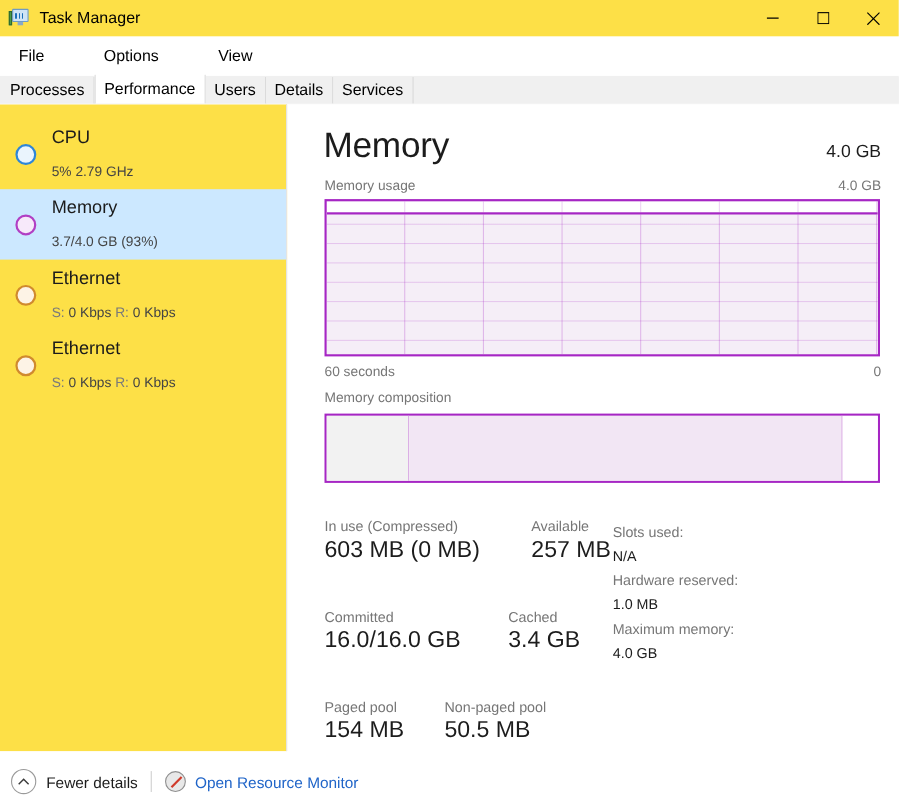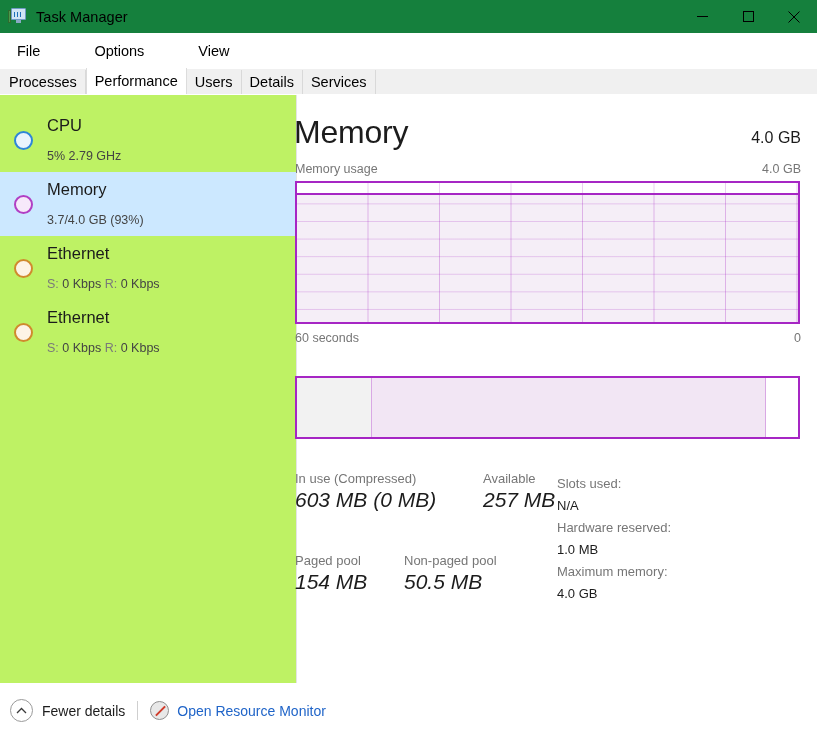--- a/index.html
+++ b/index.html
@@ -9,21 +9,21 @@
     background: #ffffff;
     font-family: "Liberation Sans", sans-serif;
     overflow: hidden;
     -webkit-font-smoothing: antialiased;
   }
 
   
   .titlebar {
     position: absolute; top: 0; left: 0;
     width: 817px; height: 33px;
-    background: #15803d;
+    background: #fde047;
     display: flex; align-items: center;
   }
   .app-icon {
     margin-left: 8px; width: 19px; height: 17px;
     position: relative; flex: 0 0 auto;
   }
   .app-icon .screen {
     position: absolute; left: 3px; top: 0;
     width: 15px; height: 12px;
     background: #cfe4f5; border: 1px solid #6f9bc4; border-radius: 1px;
@@ -106,22 +106,22 @@
   
   .body-area {
     position: absolute; top: 95px; left: 0;
     width: 817px; height: 588px;
     background: #ffffff;
   }
 
   
   .sidebar {
     position: absolute; left: 0; top: 0;
-    width: 297px; height: 588px;
-    background: #bef264;
+    width: 261px; height: 588px;
+    background: #fde047;
     border-right: 1px solid #e4e4e4;
     padding-top: 13px;
   }
   .side-item {
     position: relative;
     height: 64px;
     display: flex; align-items: center;
     padding-left: 14px;
     cursor: default;
   }
@@ -206,21 +206,21 @@
   .comp-free    { flex: 1 1 auto; background: #ffffff; }
 
   
   .stats {
     position: absolute; left: 33px; top: 376px;
     width: 506px;
   }
   .stat-row { position: relative; margin-bottom: 18px; }
   .stat-cell { position: absolute; top: 0; }
   .stat-label { font-size: 13px; color: #767676; white-space: nowrap; }
-  .stat-value { font-size: 21px; color: #1c1c1c; margin-top: 2px; white-space: nowrap; font-style: italic; }
+  .stat-value { font-size: 21px; color: #1c1c1c; margin-top: 2px; white-space: nowrap; }
 
   .r1c1 { left: 0; }  .r1c2 { left: 188px; }
   .r2c1 { left: 0; }  .r2c2 { left: 167px; }
   .r3c1 { left: 0; }  .r3c2 { left: 109px; }
 
   .stat-row-h { height: 64px; }
 
   
   .kv {
     position: absolute; left: 295px; top: 378px;
@@ -376,40 +376,54 @@
       <div class="graph-fill" style="height: 93%;">
         <div class="graph-fill-grid"></div>
       </div>
     </div>
 
     <div class="sub-row sub-axis">
       <div>60 seconds</div>
       <div>0</div>
     </div>
 
+    <div class="sub-row sub-comp">
+      <div>Memory composition</div>
+      <div></div>
+    </div>
 
     <div class="comp-wrap">
       <div class="comp-seg comp-inuse" style="width: 15%; background: rgb(242, 242, 242);"></div>
       <div class="comp-seg comp-standby" style="width: 78.6%; background: rgb(242, 230, 244);"></div>
       <div class="comp-seg comp-free" style="background: rgb(255, 255, 255);"></div>
     </div>
 
     <div class="stats">
 
       <div class="stat-row stat-row-h">
         <div class="stat-cell r1c1">
           <div class="stat-label">In use (Compressed)</div>
           <div class="stat-value">603 MB (0 MB)</div>
         </div>
         <div class="stat-cell r1c2">
           <div class="stat-label">Available</div>
           <div class="stat-value">257 MB</div>
         </div>
       </div>
 
+      <div class="stat-row stat-row-h">
+        <div class="stat-cell r2c1">
+          <div class="stat-label">Committed</div>
+          <div class="stat-value">16.0/16.0 GB</div>
+        </div>
+        <div class="stat-cell r2c2">
+          <div class="stat-label">Cached</div>
+          <div class="stat-value">3.4 GB</div>
+        </div>
+      </div>
 
       <div class="stat-row stat-row-h">
         <div class="stat-cell r3c1">
           <div class="stat-label">Paged pool</div>
           <div class="stat-value">154 MB</div>
         </div>
         <div class="stat-cell r3c2">
           <div class="stat-label">Non-paged pool</div>
           <div class="stat-value">50.5 MB</div>
         </div>

